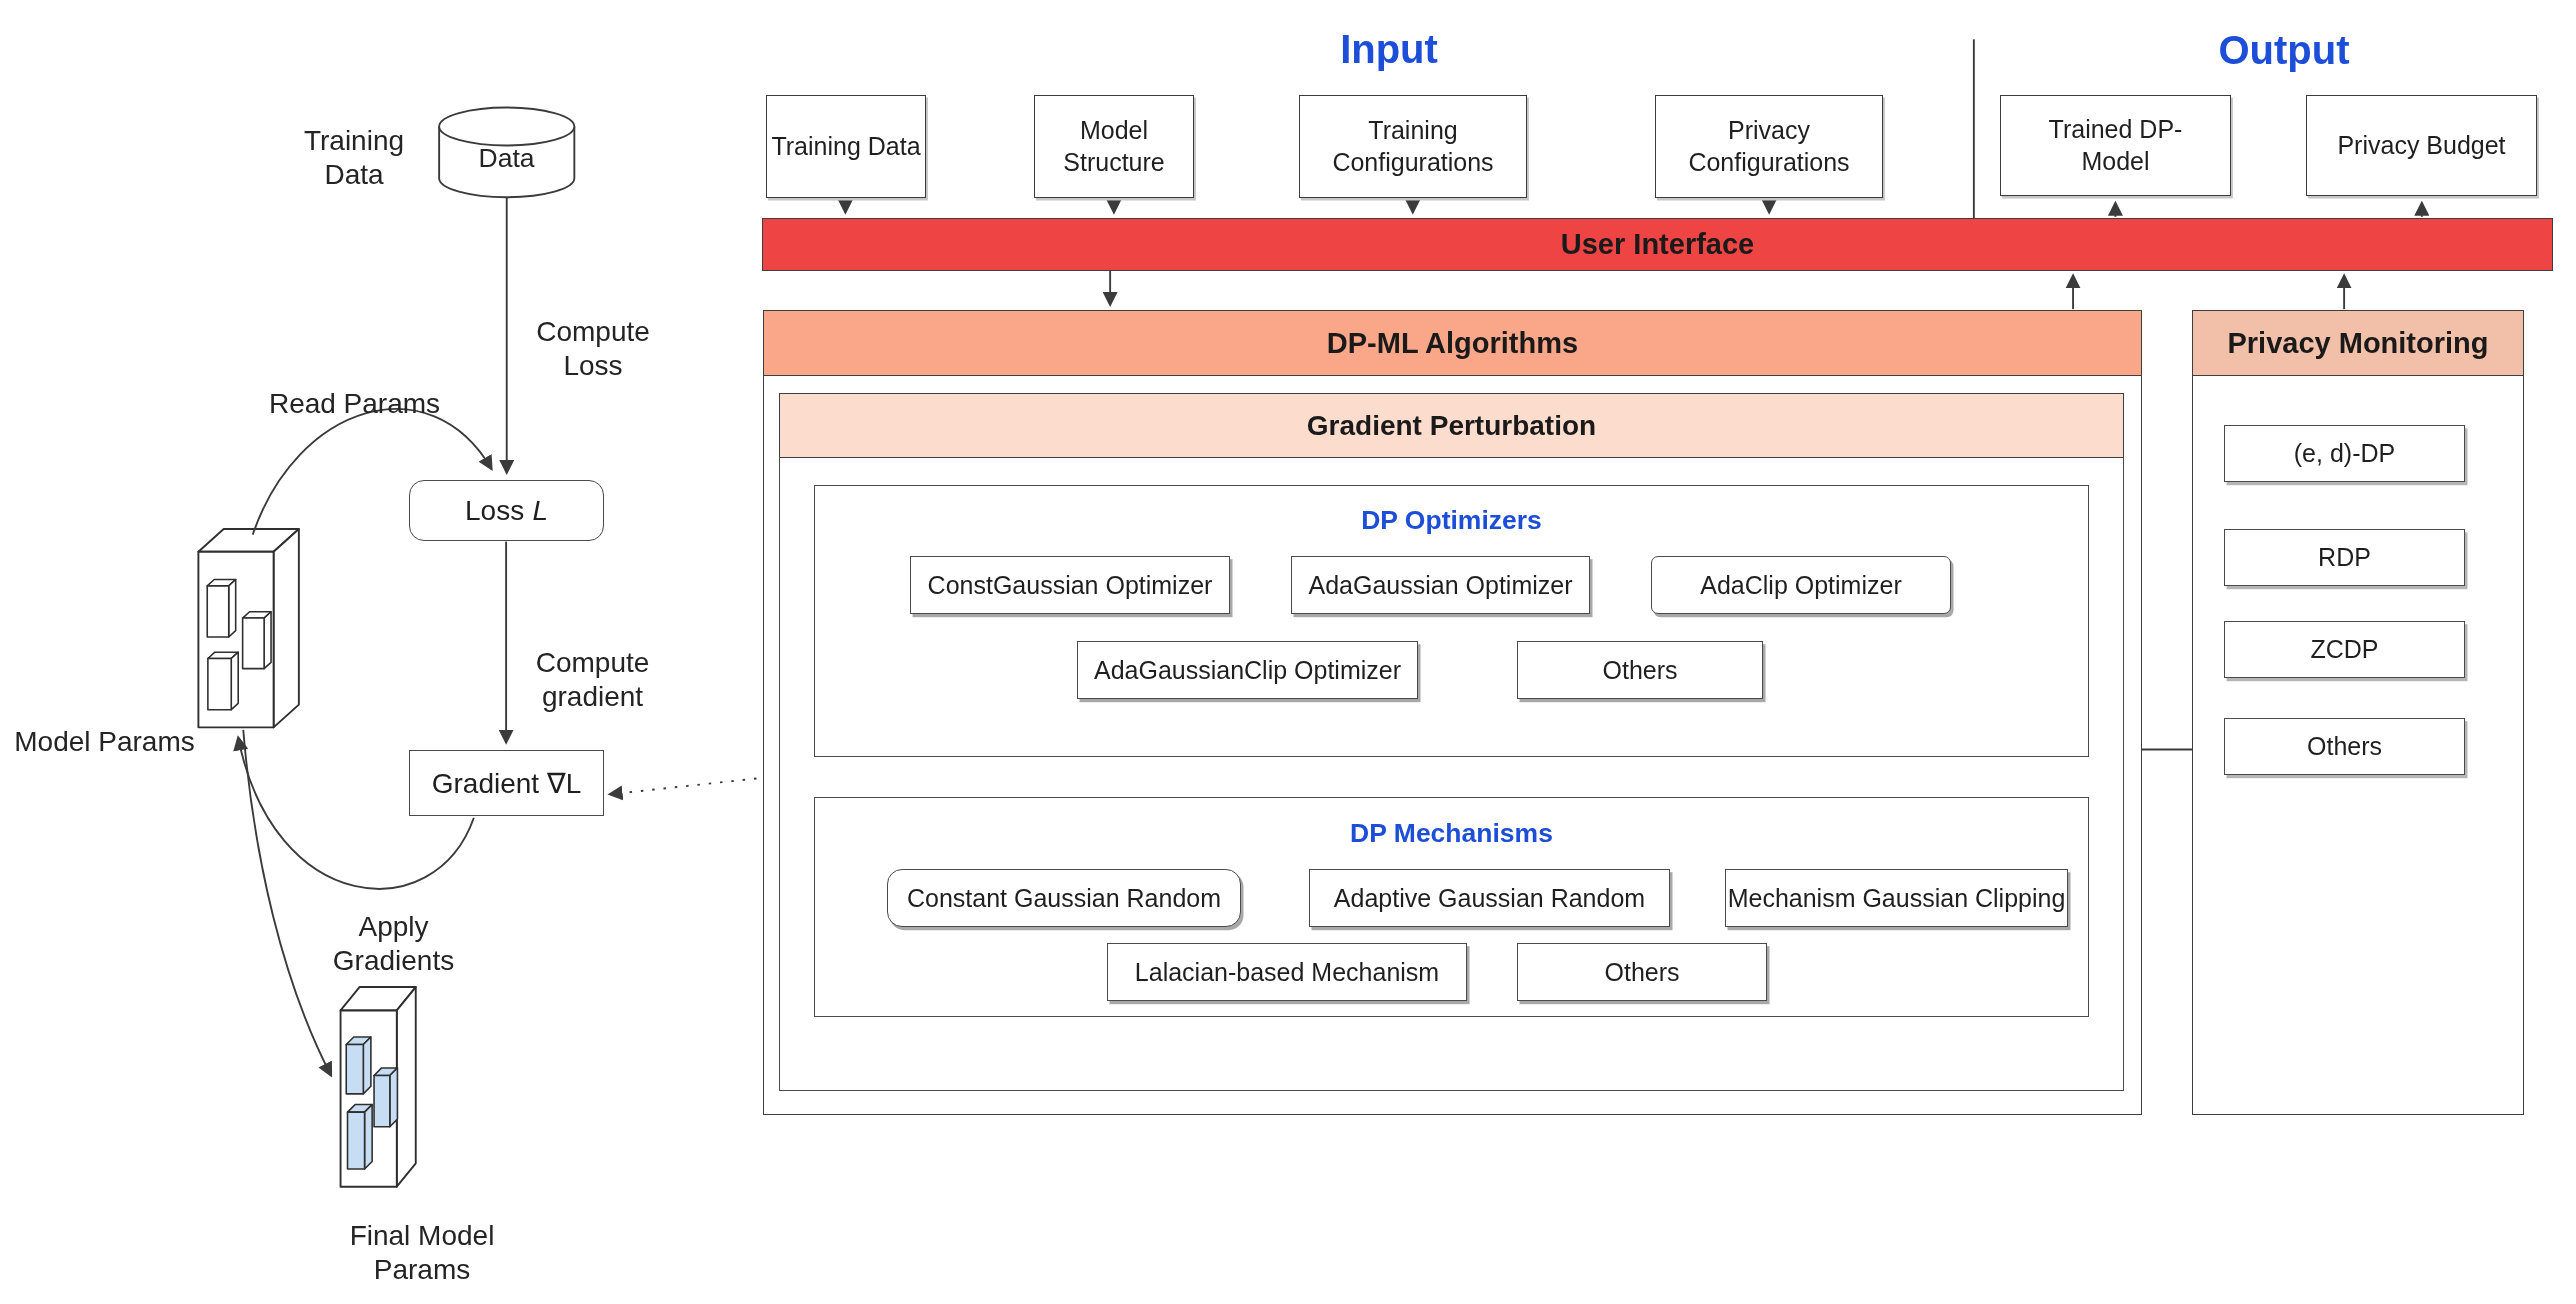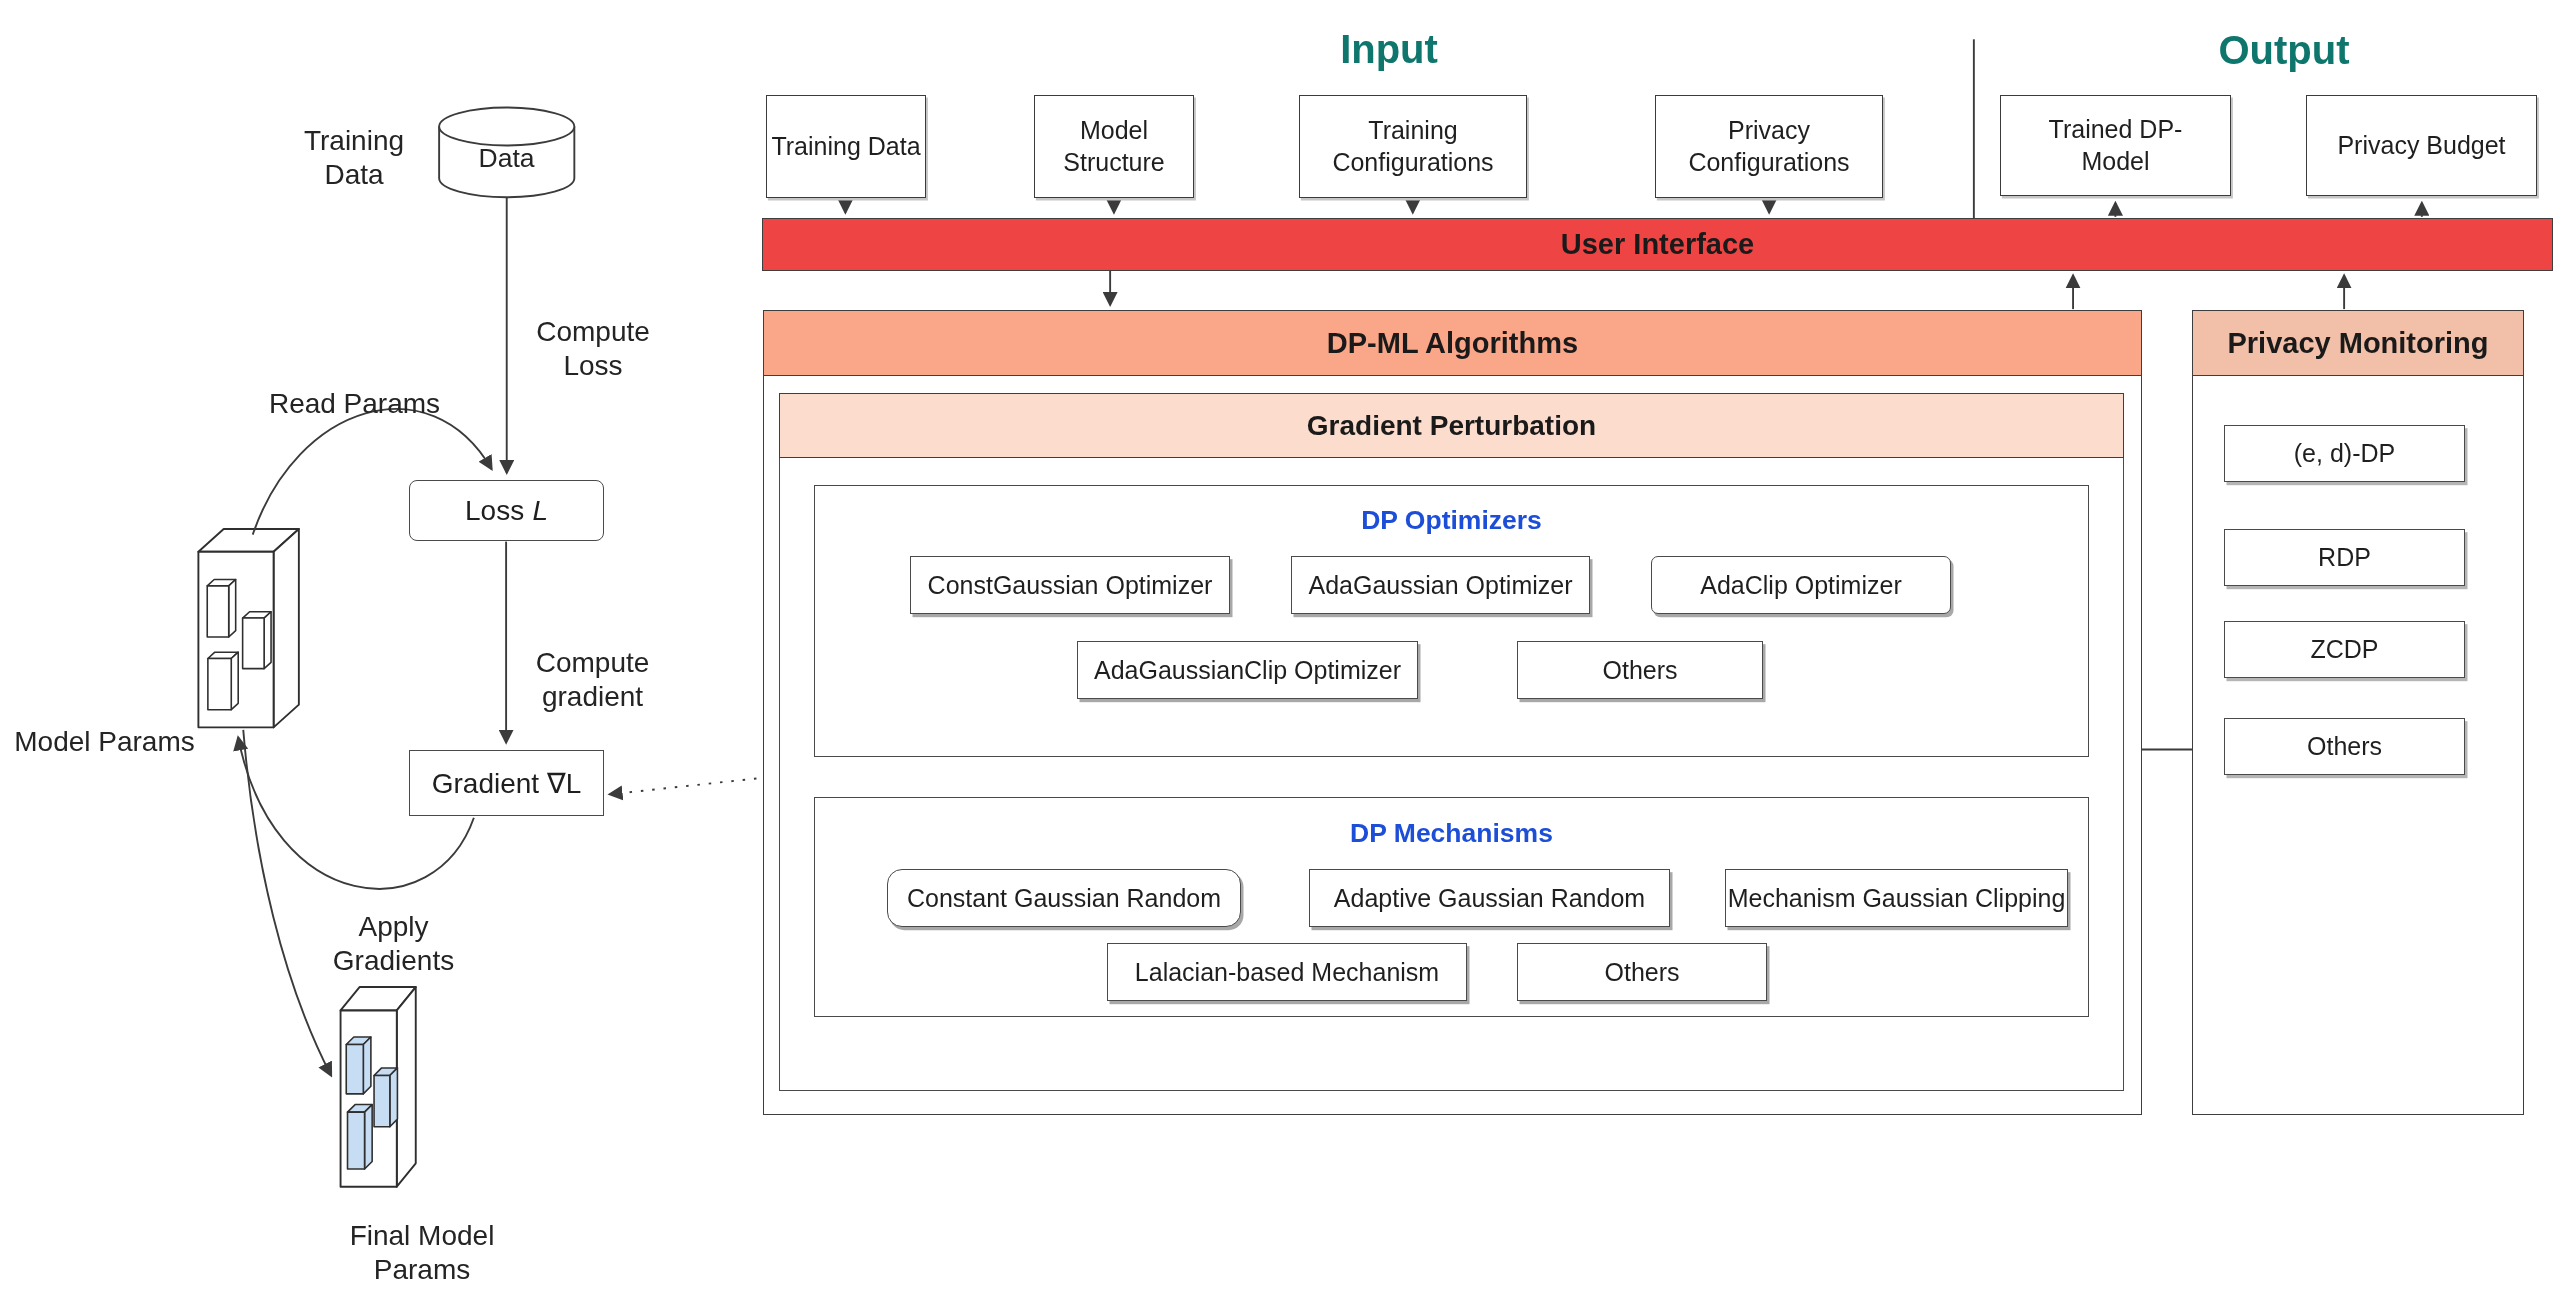--- a/index.html
+++ b/index.html
@@ -1,24 +1,24 @@
 <!DOCTYPE html>
 <html style="font-size:10px"><head>
 <meta charset="utf-8">
 <style>
   html,body{margin:0;padding:0;background:#ffffff;}
   body{font-family:"Liberation Sans", sans-serif;color:#1f1f1f;}
   .canvas{position:relative;width:2576px;height:1305px;background:#fff;overflow:hidden;}
   .layer{position:absolute;left:0;top:0;z-index:1;}
   .abs{position:absolute;z-index:2;box-sizing:border-box;}
   .lbl{font-size:28px;line-height:1.22;text-align:center;color:#242424;}
-  .title{font-size:40px;font-weight:bold;text-align:center;color:#0f766e;}
+  .title{font-size:40px;font-weight:bold;text-align:center;color:#1d4ed8;}
   .node{background:#fff;border:1.9px solid #3b3b3b;display:flex;align-items:center;justify-content:center;
         text-align:center;font-size:25px;line-height:1.25;box-shadow:1.9px 2.5px 0 #c6c6c6;}
-  .roundnode{background:#fff;border:1.9px solid #4a4a4a;border-radius:8px;display:flex;align-items:center;
+  .roundnode{background:#fff;border:1.9px solid #4a4a4a;border-radius:15px;display:flex;align-items:center;
         justify-content:center;font-size:28px;}
   .plainnode{background:#fff;border:1.9px solid #4a4a4a;display:flex;align-items:center;justify-content:center;font-size:28px;}
   .bigbox{background:#fff;border:1.9px solid #3e3e3e;}
   .hdr{border:1.9px solid #3e3e3e;display:flex;align-items:center;justify-content:center;
        font-weight:bold;font-size:29px;color:#1a1a1a;}
   .innerbox{background:#fff;border:1.9px solid #4a4a4a;}
   .goldtitle{font-weight:bold;font-size:26.5px;text-align:center;color:#1d4ed8;}
   .smallbox{background:#fff;border:1.6px solid #4a4a4a;display:flex;align-items:center;justify-content:center;
        text-align:center;font-size:25px;box-shadow:2.5px 3.2px 0 #a8a8a8;}
   .pmitem{background:#fff;border:1.6px solid #4a4a4a;display:flex;align-items:center;justify-content:center;

